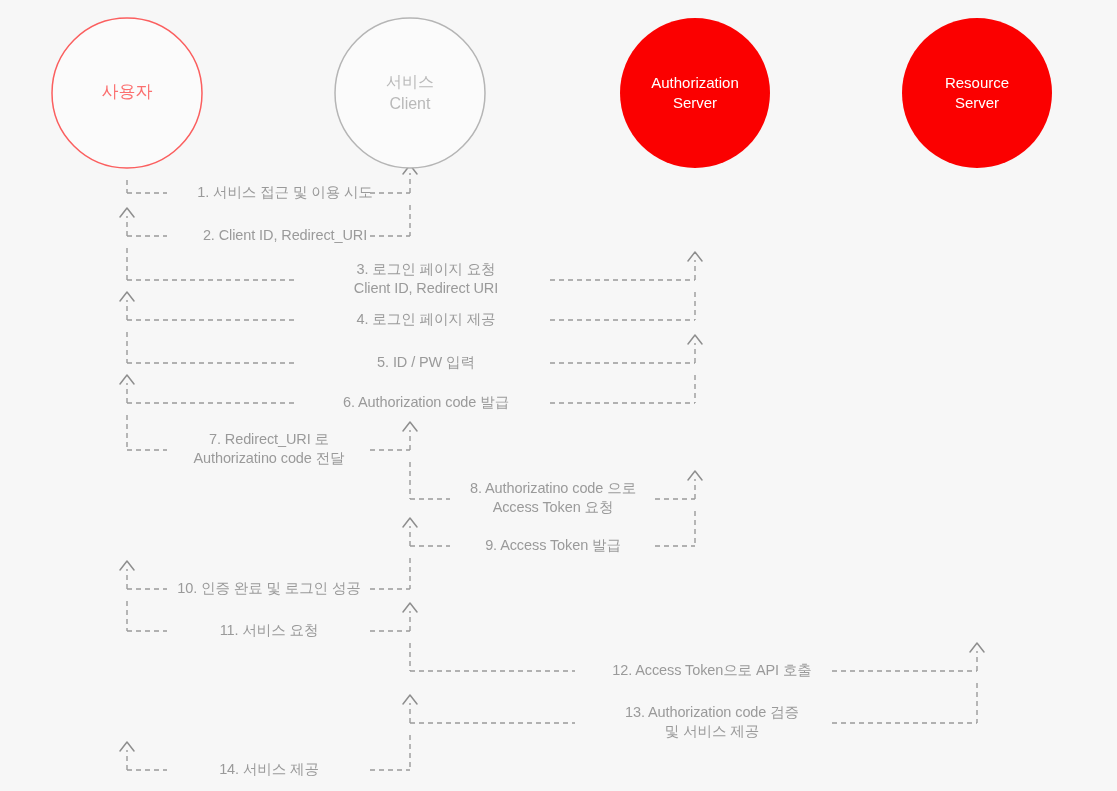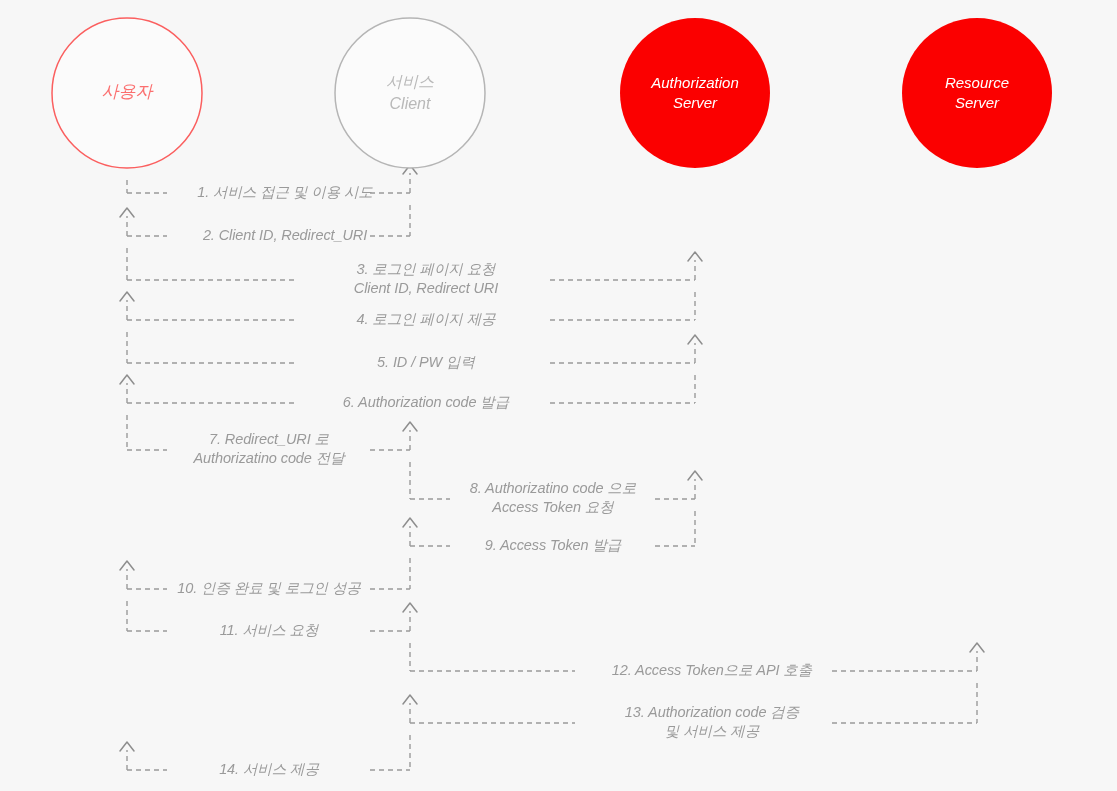--- a/index.html
+++ b/index.html
@@ -12,21 +12,20 @@
     width: 1117px;
     height: 791px;
     overflow: hidden;
     font-family: "Liberation Sans", "DejaVu Sans", sans-serif;
   }
   #diagram-root {
     position: relative;
     width: 1117px;
     height: 791px;
     background: #f7f7f7;
-    font-style: italic;
   }
   svg#flow-svg {
     position: absolute;
     top: 0;
     left: 0;
     width: 1117px;
     height: 791px;
     display: block;
   }
   .actor-label {

